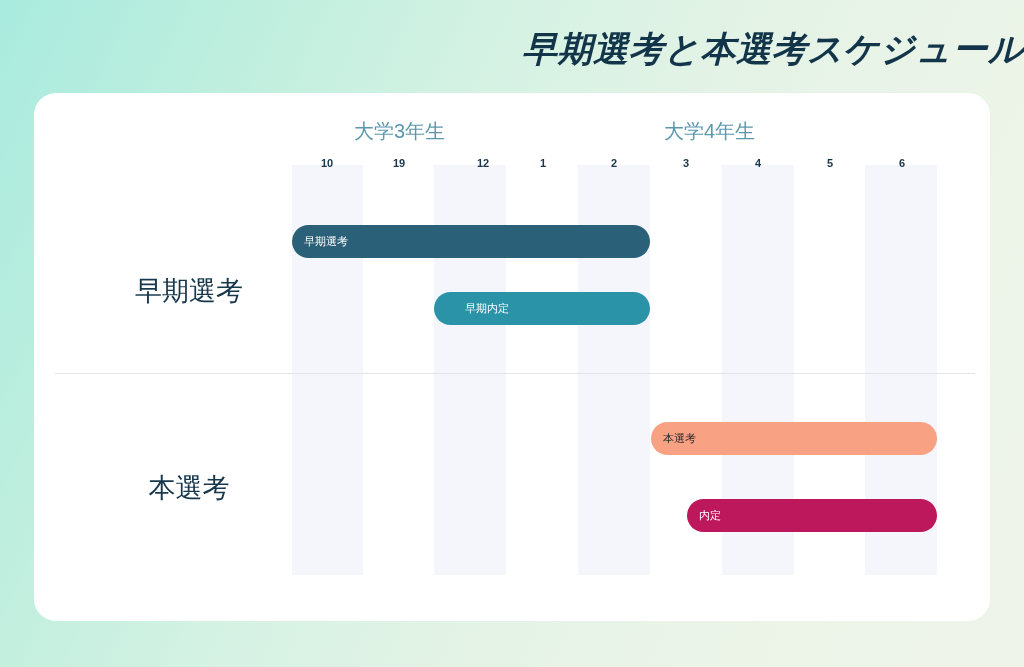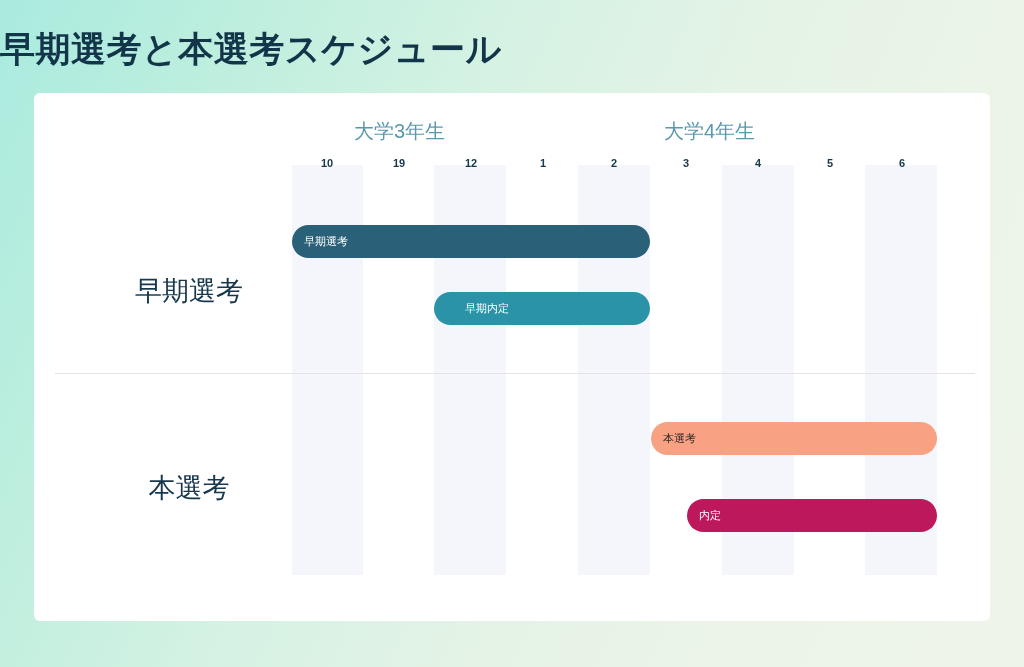--- a/index.html
+++ b/index.html
@@ -19,35 +19,36 @@
         #e4f3e6 58%,
         #ecf4e8 78%,
         #eef4e9 100%);
     position:relative;
   }
 
   
   .page-title {
     position:absolute;
     top:26px; left:0; right:0;
-    text-align:left;
+    text-align:right;
     font-size:35px;
     font-weight:bold;
     letter-spacing:0.5px;
     color:#12354a;
     white-space:nowrap;
+    font-style:italic;
   }
 
   
   .card {
     position:absolute;
     left:34px; top:93px;
     width:956px; height:528px;
     background:#ffffff;
-    border-radius:6px;
+    border-radius:22px;
   }
 
   
   .chart {
     position:absolute;
     left:0; top:0;
     width:956px; height:528px;
   }
 
   
@@ -138,21 +139,21 @@
     <div class="band" style="left:400px;width:72px;"></div>
     <div class="band" style="left:544px;width:72px;"></div>
     <div class="band" style="left:688px;width:72px;"></div>
     <div class="band" style="left:831px;width:72px;"></div>
 
     <div class="year-label" style="left:258px;width:215px;">大学3年生</div>
     <div class="year-label" style="left:568px;width:215px;">大学4年生</div>
 
     <div class="month-label" style="left:269px;">10</div>
     <div class="month-label" style="left:341px;">19</div>
-    <div class="month-label" style="left:413px;">12</div>
+    <div class="month-label" style="left:425px;">12</div>
     <div class="month-label" style="left:485px;">1</div>
     <div class="month-label" style="left:556px;">2</div>
     <div class="month-label" style="left:628px;">3</div>
     <div class="month-label" style="left:700px;">4</div>
     <div class="month-label" style="left:772px;">5</div>
     <div class="month-label" style="left:844px;">6</div>
 
     <div class="section-divider" style="top:280px;"></div>
 
     <div class="row-label" style="top:180px;">早期選考</div>

